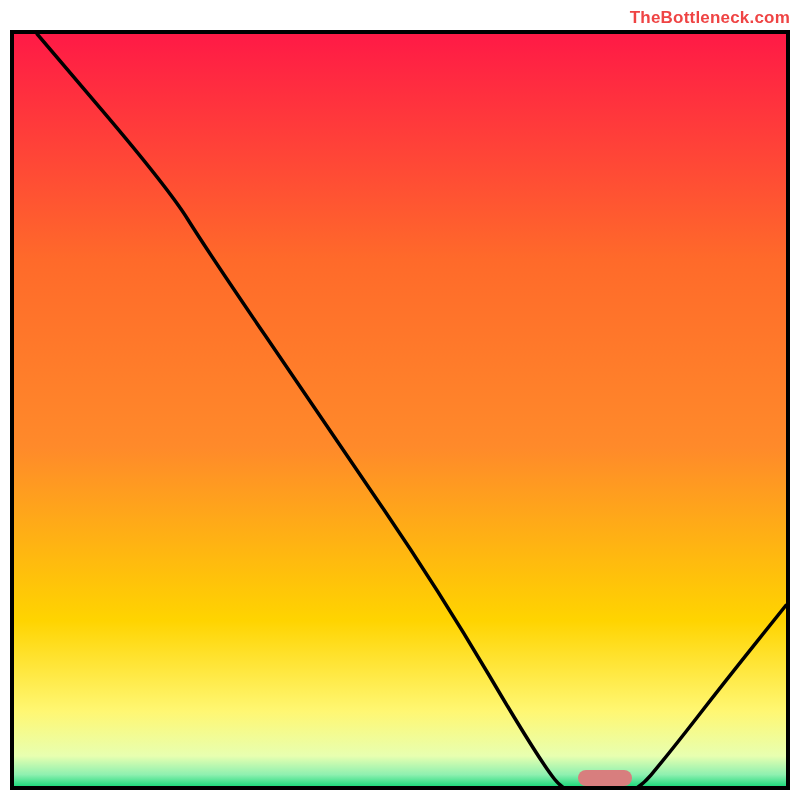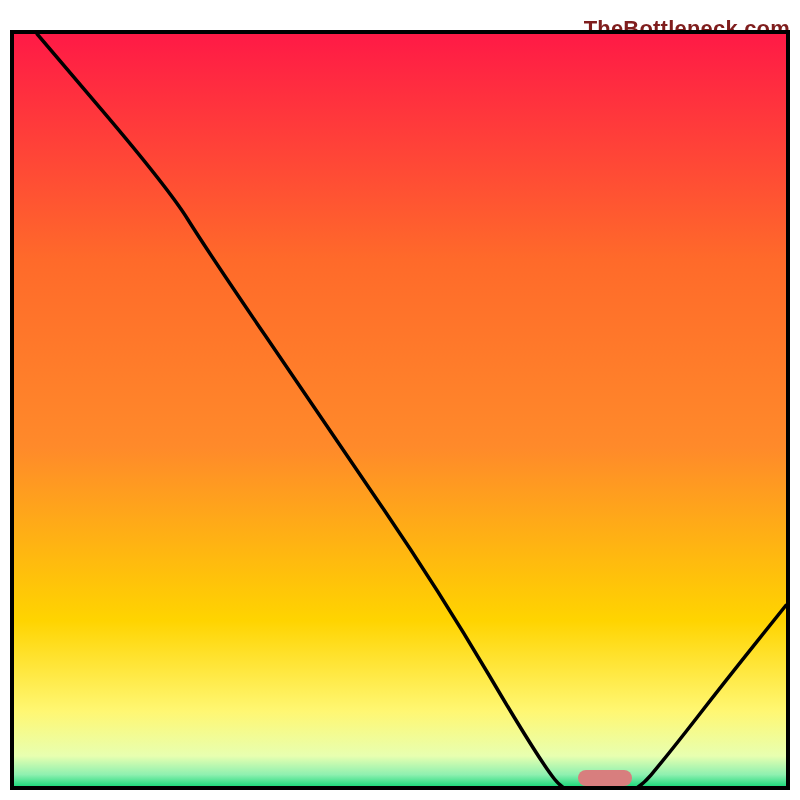--- a/index.html
+++ b/index.html
@@ -11,25 +11,25 @@
     font-family: Arial, Helvetica, sans-serif;
   }
   .outer-frame {
     position: relative;
     width: 800px;
     height: 800px;
     box-sizing: border-box;
   }
   .watermark {
     position: absolute;
-    top: 16px;
+    top: 8px;
     right: 10px;
-    font-size: 22px;
+    font-size: 17px;
     font-weight: 600;
-    color: #7f1d1d;
+    color: #ef4444;
     letter-spacing: 0.2px;
   }
   .chart-box {
     position: absolute;
     left: 10px;
     top: 30px;
     width: 780px;
     height: 760px;
     border: 4px solid #000;
     box-sizing: border-box;

